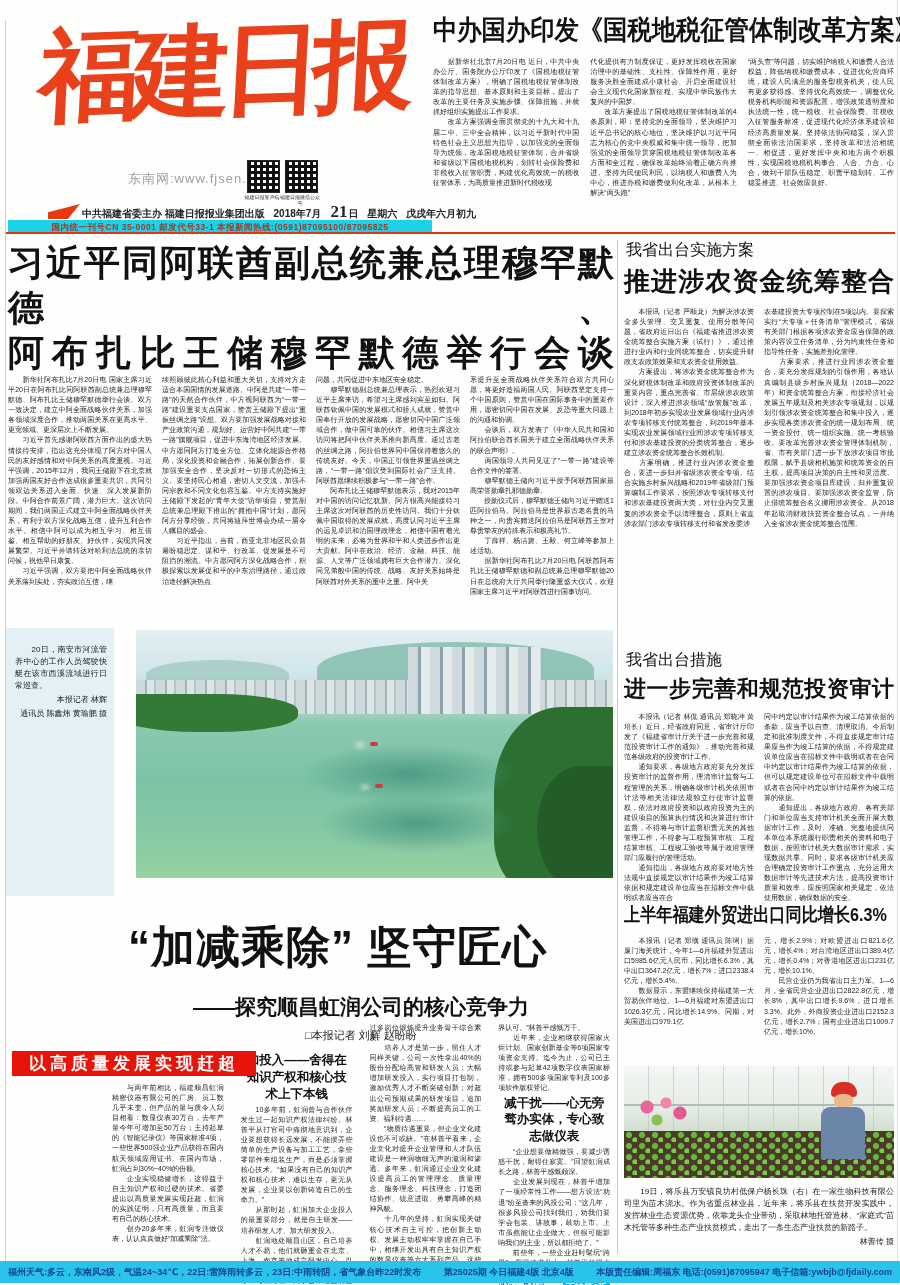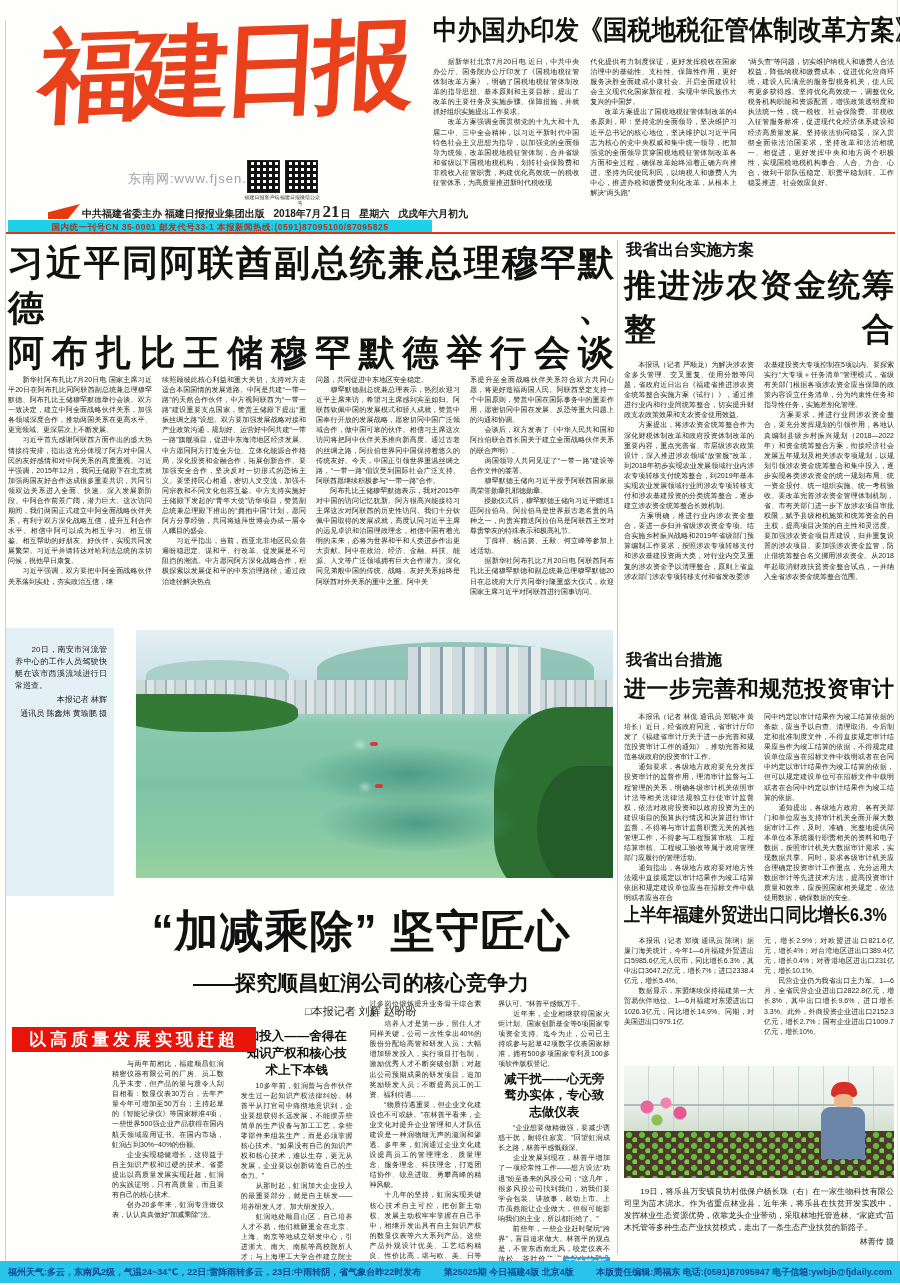--- a/index.html
+++ b/index.html
@@ -65,30 +65,30 @@
   .pr-tr2{position:absolute;right:-2%;top:55%;width:18%;height:50%;background:#235c28;border-radius:50% 0 0 50%;}
   .pr-sh{position:absolute;background:radial-gradient(ellipse at center,#4e9c86 0%,rgba(78,156,134,0) 70%);}
   .pr-s1{left:34%;top:46%;width:46%;height:24%;}
   .pr-s2{left:38%;top:66%;width:42%;height:24%;}
   .pr-boat{position:absolute;width:8px;height:4px;background:#d43a3a;border-radius:2px;box-shadow:-14px 1px 5px rgba(255,255,255,.75);}
   .pr-b1{left:49%;top:45%;} .pr-b2{left:50%;top:62%;}
 
   
   .v-rule{position:absolute;left:617px;top:240px;width:1px;height:1014px;background:#c8c8c8;}
   .side{position:absolute;left:624px;width:270px;}
-  .kicker{font-size:16px;font-weight:bold;margin:0 0 3px 2px;}
-  .side-title{font-size:32px;font-weight:bold;text-align:justify;text-align-last:justify;margin:0 0 8px 0;}
+  .kicker{font-size:16px;font-weight:normal;margin:0 0 3px 2px;}
+  .side-title{font-size:26px;font-weight:bold;text-align:justify;text-align-last:justify;margin:0 0 8px 0;}
   .agri{top:240px;} .agri-body{gap:10px;height:302px;}
   .audit{top:650px;}
   .audit .side-title{font-size:22px;}
   .audit-body{gap:10px;height:196px;}
 
   
   .feature{position:absolute;left:112px;top:902px;width:498px;height:356px;}
-  .f-title{font-size:44px;font-weight:bold;text-align:center;letter-spacing:1px;margin:0;}
+  .f-title{font-size:44px;font-weight:bold;text-align:left;letter-spacing:1px;margin:16px;}
   .f-sub{font-size:21px;font-weight:bold;text-align:center;margin:8px 0 0 0;}
   .f-by{font-size:11px;text-align:center;margin:7px 0 0 0;color:#222;}
   .f-body{position:relative;margin-top:8px;display:flex;gap:17px;}
   .f-banner{position:absolute;left:-100px;top:0;width:244px;height:25px;background:#e8140a;color:#fff;
             font-size:17px;font-weight:bold;letter-spacing:4px;text-align:center;line-height:25px;z-index:2;}
   .f-col{flex:1;height:243px;overflow:hidden;}
   .f-c1 .small:first-child{padding-top:32px;}
   .f-c3,.f-c4{margin-top:-28px;height:271px;}
   .f-col h3{font-size:12.5px;font-weight:bold;text-align:center;margin:1px 0 2px 0;line-height:1.35;}
   .f-cont{position:absolute;right:0;bottom:0;font-size:9px;font-weight:bold;background:#fff;}
@@ -134,21 +134,21 @@
   <div class="masthead">
     <div class="m-title">福建日报</div>
     <div class="m-site">东南网:www.fjsen.com</div>
     <div class="qr qr1"></div>
     <div class="qr qr2"></div>
     <div class="qr-label ql1">福建日报客户端</div>
     <div class="qr-label ql2">福建日报微信公众号</div>
     <div class="m-flag"></div>
     <div class="m-pubdate">
       <span>中共福建省委主办 福建日报报业集团出版</span>
-      <span style="margin-right:0;text-align:center;">2018年7月</span><span class="m-day">21</span><span>日</span>
+      <span style="margin-right:8px;text-align:center;">2018年7月</span><span class="m-day">21</span><span>日</span>
       <span>星期六</span>
       <span>戊戌年六月初九</span>
     </div>
     <div class="m-issuebar">国内统一刊号CN 35-0001 邮发代号33-1 本报新闻热线:(0591)87095100/87095825</div>
   </div>
 
   <div class="tax">
     <div class="tax-title">中办国办印发《国税地税征管体制改革方案》</div>
     <div class="cols tax-body">
       <p class="col small">　　据新华社北京7月20日电 近日，中共中央办公厅、国务院办公厅印发了《国税地税征管体制改革方案》，明确了国税地税征管体制改革的指导思想、基本原则和主要目标，提出了改革的主要任务及实施步骤、保障措施，并就抓好组织实施提出工作要求。

